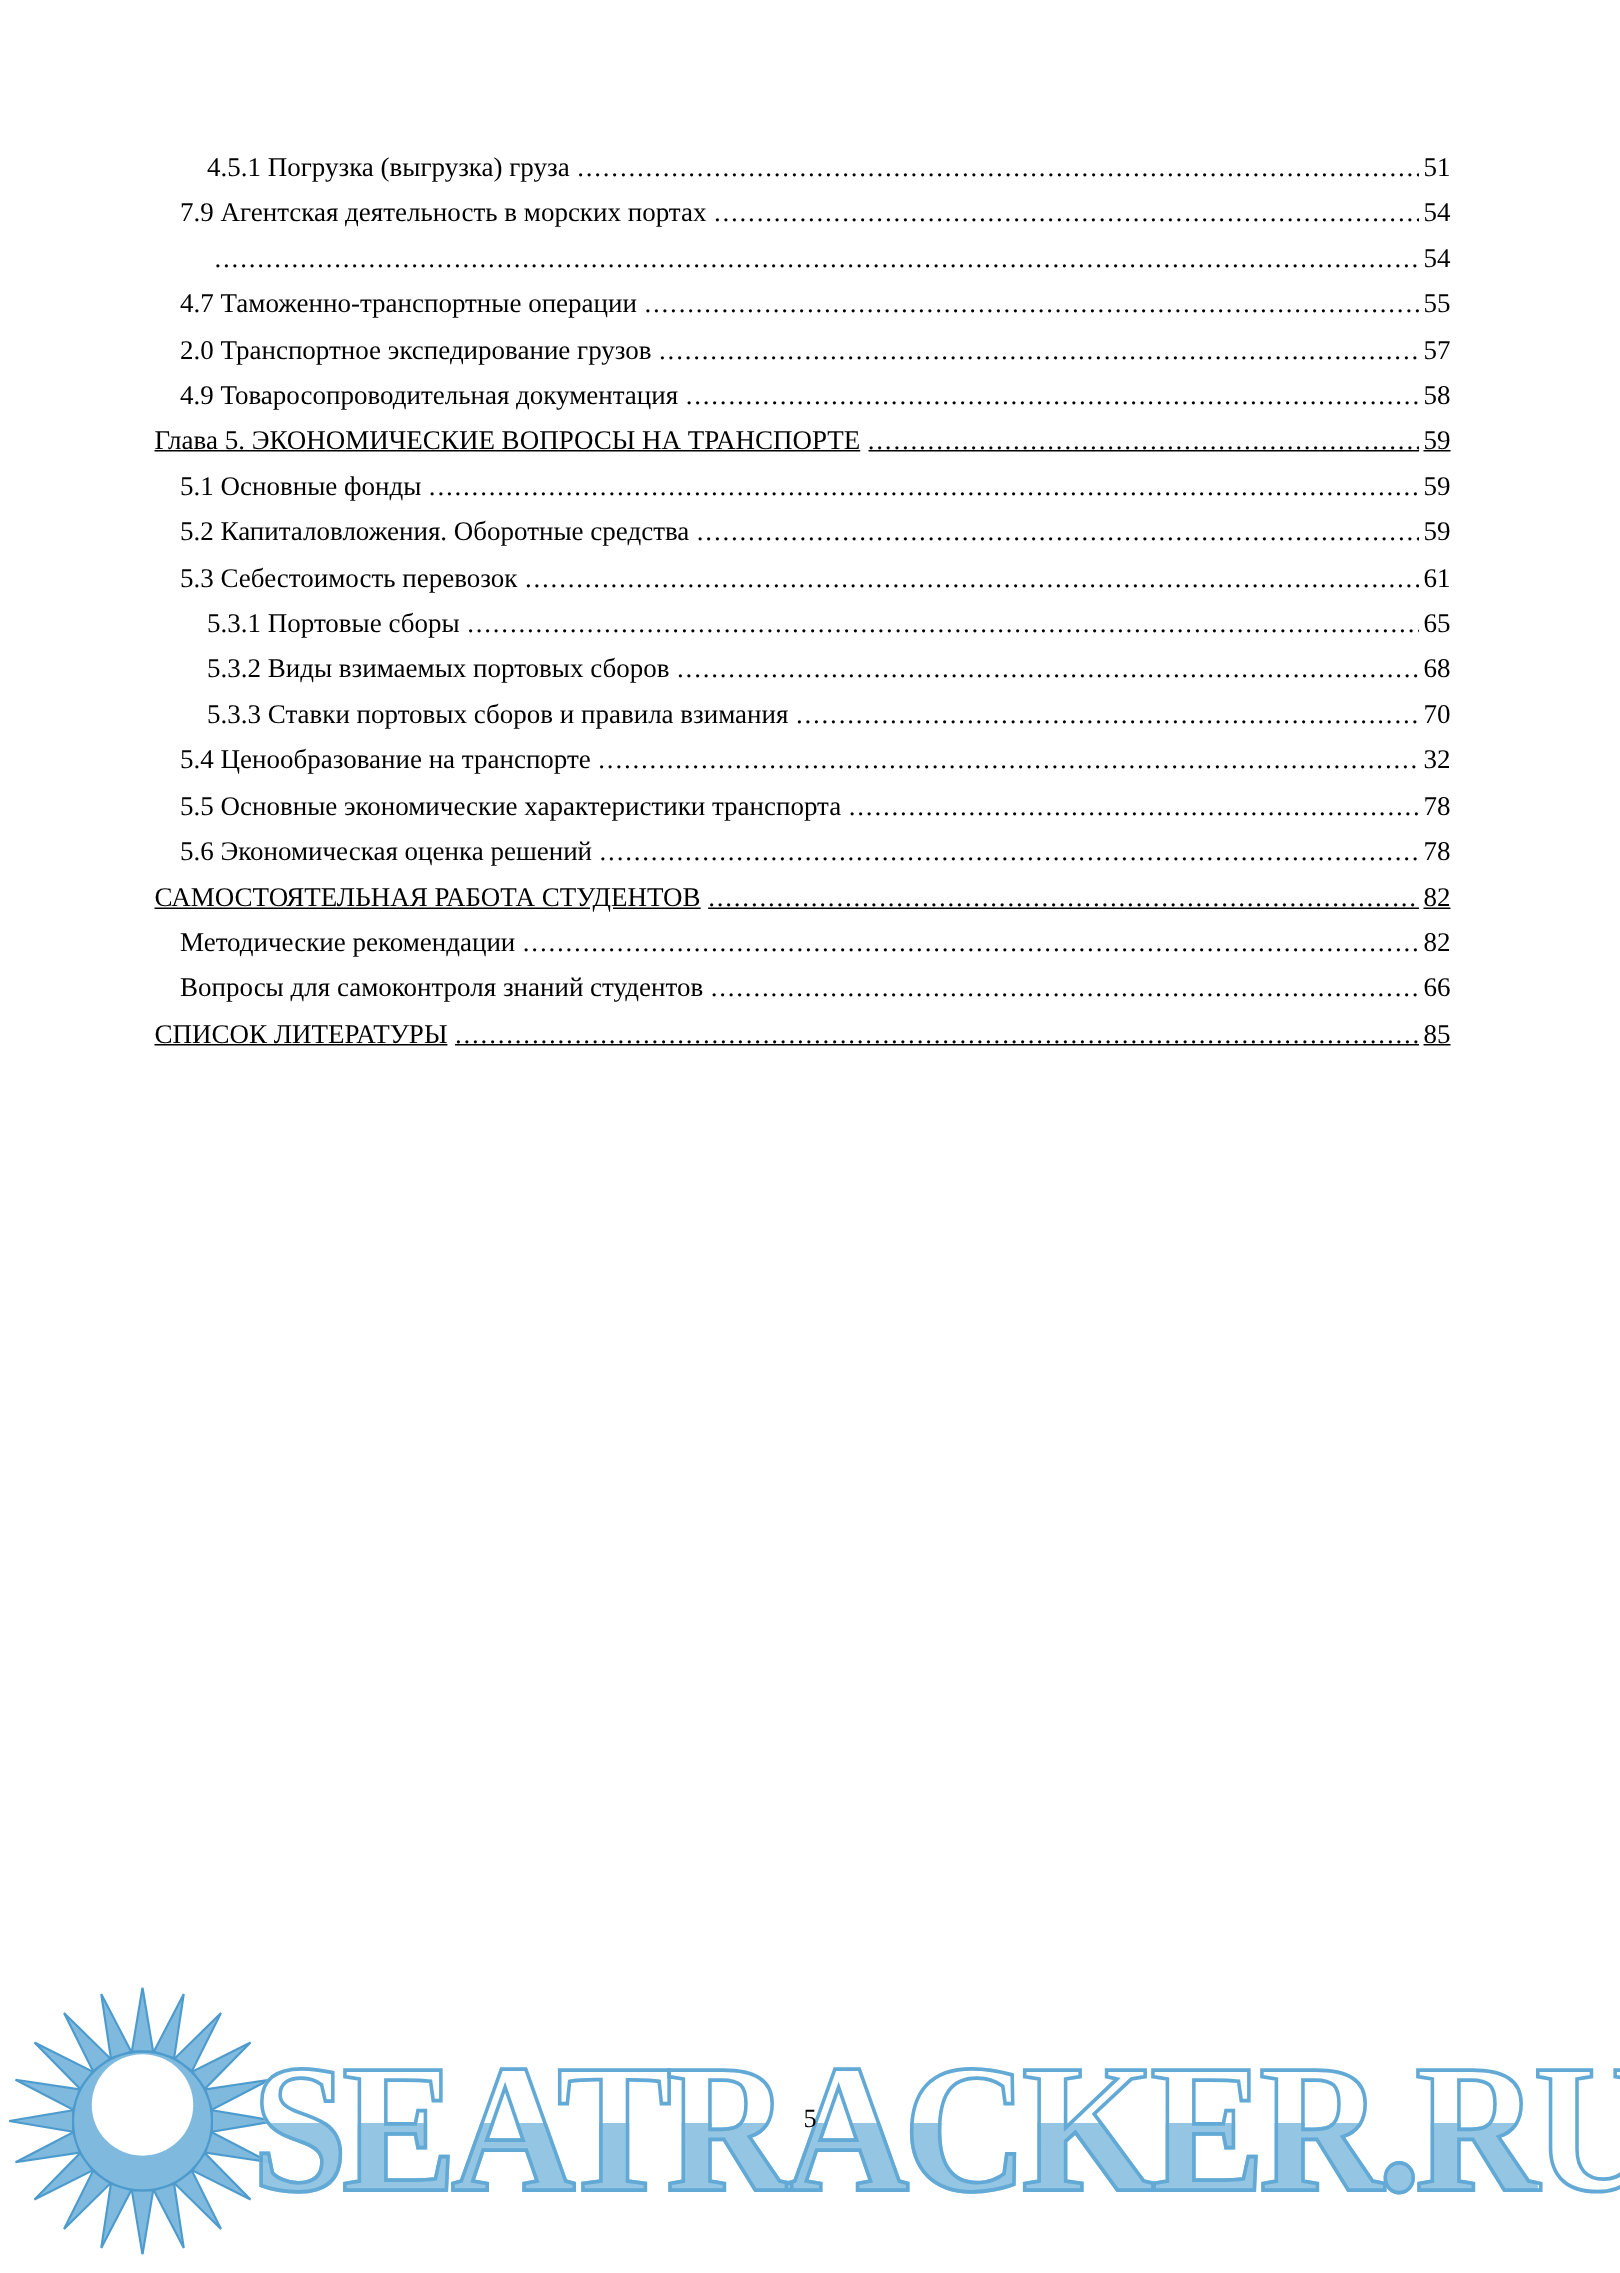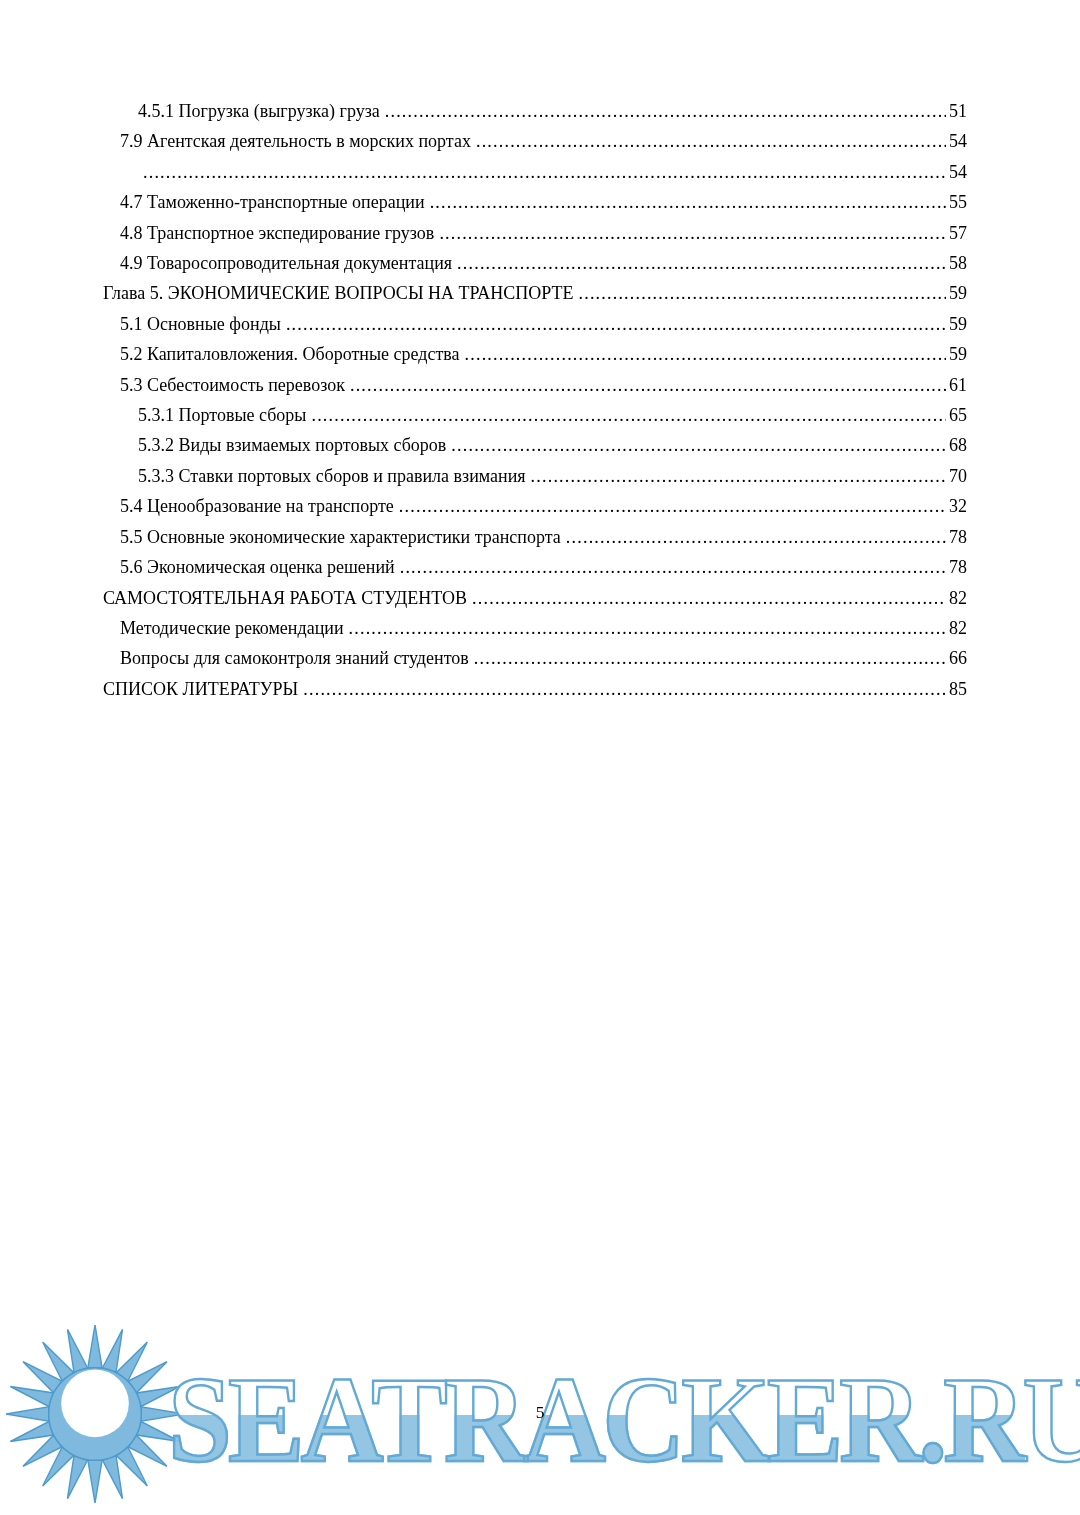--- a/index.html
+++ b/index.html
@@ -16,21 +16,21 @@
     left:103px;top:96px;
     width:866px;
   }
   .toc-row{
     display:flex;
     align-items:baseline;
     line-height:30.4px;
     font-size:18px;
     white-space:nowrap;
   }
-  .toc-row.lvl0{padding-left:0;}
+  .toc-row.lvl0{padding-left:0;text-decoration:underline;}
   .toc-row.lvl1{padding-left:17px;}
   .toc-row.lvl2{padding-left:35px;}
   .toc-row .t{flex:0 0 auto;}
   .toc-row .dots{
     flex:1 1 auto;
     overflow:hidden;
     white-space:nowrap;
     margin:0 3px 0 5px;
     letter-spacing:1.2px;
   }
@@ -100,21 +100,21 @@
     <div class="toc-row lvl2">
         <span class="dots"></span>
         <span class="p">54</span>
       </div>
     <div class="toc-row lvl1">
         <span class="t">4.7 Таможенно-транспортные операции</span>
         <span class="dots"></span>
         <span class="p">55</span>
       </div>
     <div class="toc-row lvl1">
-        <span class="t">4.8 Транспортное экспедирование грузов</span>
+        <span class="t">2.0 Транспортное экспедирование грузов</span>
         <span class="dots"></span>
         <span class="p">57</span>
       </div>
     <div class="toc-row lvl1">
         <span class="t">4.9 Товаросопроводительная документация</span>
         <span class="dots"></span>
         <span class="p">58</span>
       </div>
     <div class="toc-row lvl0">
         <span class="t">Глава 5. ЭКОНОМИЧЕСКИЕ ВОПРОСЫ НА ТРАНСПОРТЕ</span>

